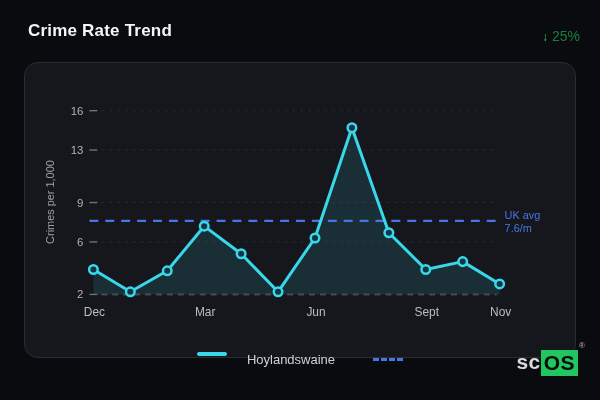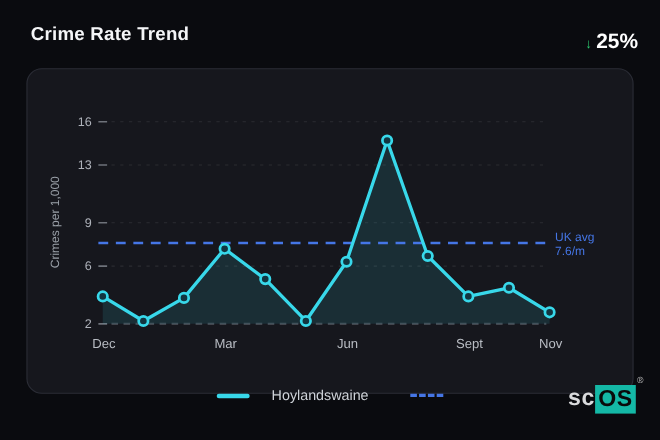--- a/index.html
+++ b/index.html
@@ -11,44 +11,44 @@
   }
   .page-title{
     position:absolute;left:28px;top:21px;
     font-size:17px;font-weight:bold;color:#f4f5f7;letter-spacing:.2px;
   }
   .trend-badge{
     position:absolute;right:20px;top:28px;
     display:flex;align-items:baseline;gap:4px;font-size:13px;
   }
   .trend-arrow{color:#2bc96e;font-size:12px;}
-  .trend-percent{color:#ffffff;font-weight:bold;font-size:19px;}
+  .trend-percent{color:#15803d;font-weight:normal;font-size:14px;}
   .trend-caption{color:#828c85;font-size:13px;}
   .chart-card{
     position:absolute;left:24px;top:62px;width:552px;height:296px;
     box-sizing:border-box;
     background:#16171d;border:1px solid #2b2d36;border-radius:14px;
   }
   .chart-card svg{display:block;}
   svg text{font-family:"Liberation Sans", sans-serif;}
   .legend{
     position:absolute;left:0;right:0;top:352px;
     display:flex;justify-content:center;align-items:center;gap:38px;
   }
-  .legend-item{display:flex;align-items:center;gap:20px;cursor:default;}
+  .legend-item{display:flex;align-items:flex-start;gap:20px;cursor:default;}
   .legend-label{color:#ced2d8;font-size:13px;}
   .swatch-solid{width:30px;height:4px;border-radius:2px;background:#38d8ea;}
   .swatch-dashed{width:30px;height:0;border-top:3px dashed #4576e6;}
   .brand-logo{
     position:absolute;right:16px;top:350px;
     display:flex;align-items:flex-start;
   }
   .brand-prefix{color:#d9dadc;font-size:21px;font-weight:600;letter-spacing:.5px;}
   .brand-block{
-    background:#14b8a6;color:#0a0a0a;font-size:21px;font-weight:bold;
+    background:#22c55e;color:#0a0a0a;font-size:21px;font-weight:bold;
     padding:0 3px;line-height:26px;letter-spacing:.5px;
   }
   .brand-reg{color:#b9b9b9;font-size:8px;position:relative;top:-9px;left:1px;}
 </style>
 </head>
 <body>
 
 <div class="page-title">Crime Rate Trend</div>
 
 <div class="trend-badge">

